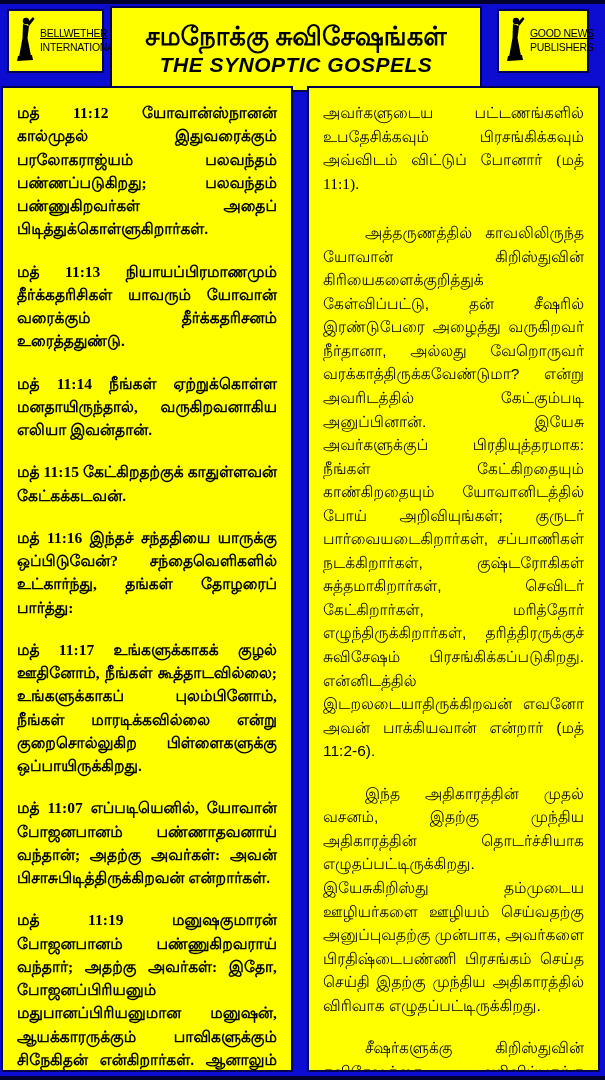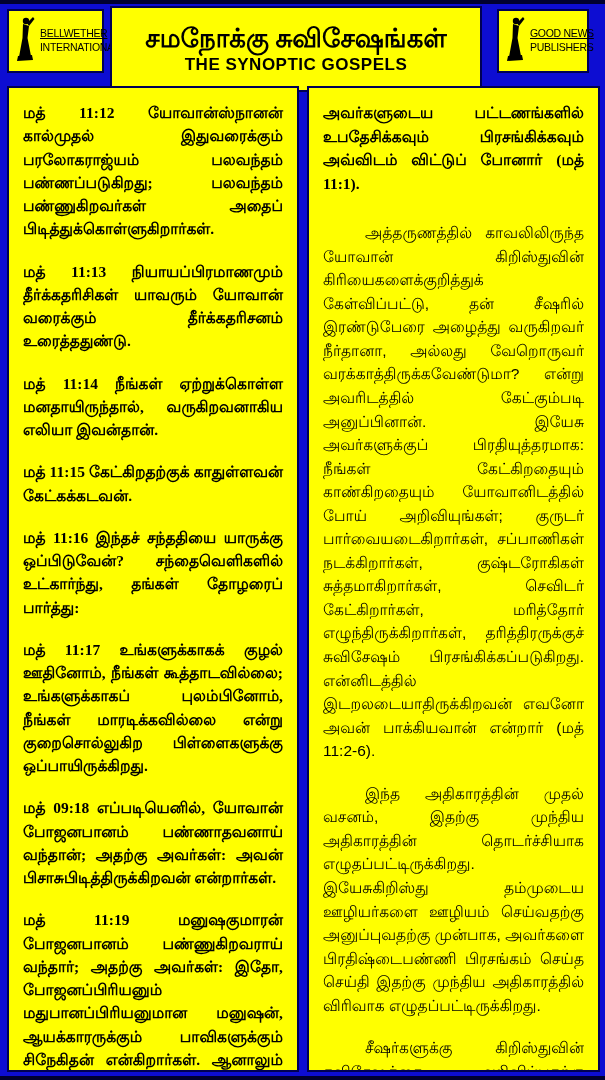--- a/index.html
+++ b/index.html
@@ -30,36 +30,36 @@
   }
   .logo-text .u{text-decoration:underline;}
 
   .title-box{
     left:110px;top:6px;width:372px;height:86px;
     display:flex;flex-direction:column;align-items:center;justify-content:center;gap:3px;
   }
   .title-tamil{font-size:26px;font-weight:bold;line-height:1.05;}
   .title-english{
     font-family:"Liberation Sans", sans-serif;
-    font-size:17px;font-weight:bold;letter-spacing:0.5px;line-height:1;
+    font-size:21px;font-weight:bold;letter-spacing:0.5px;line-height:1;font-style:italic;
   }
 
   
   .col{top:86px;height:986px;padding:13px 14px;overflow:hidden;}
-  .col-left{left:7px;width:292px;}
+  .col-left{left:1px;width:292px;}
   .col-right{left:307px;width:293px;}
 
   .col p{
     margin:0 0 19px 0;
     text-align:justify;
     font-size:15.5px;line-height:1.5;
   }
   .col-left p{font-weight:bold;}
   .col-right p{font-family:"Liberation Sans", sans-serif;font-weight:normal;font-size:15.5px;line-height:1.52;}
-  .col-right p.lead{font-family:"Liberation Serif", serif;font-weight:bold;margin-bottom:26px;}
+  .col-right p.lead{font-family:"Liberation Serif", serif;font-weight:normal;margin-bottom:26px;}
   .indent{text-indent:42px;}
 </style>
 </head>
 <body>
 
 <div class="strip top"></div>
 
 <div class="box logo-box left">
   <span class="logo-figure">
     <svg width="20" height="46" viewBox="0 0 20 46" aria-hidden="true">
@@ -95,21 +95,21 @@
   </span>
 </div>
 
 <div class="box col col-left">
   <p>மத் 11:12 யோவான்ஸ்நானன் கால்முதல் இதுவரைக்கும் பரலோகராஜ்யம் பலவந்தம் பண்ணப்படுகிறது; பலவந்தம் பண்ணுகிறவர்கள் அதைப் பிடித்துக்கொள்ளுகிறார்கள்.</p>
   <p>மத் 11:13 நியாயப்பிரமாணமும் தீர்க்கதரிசிகள் யாவரும் யோவான் வரைக்கும் தீர்க்கதரிசனம் உரைத்ததுண்டு.</p>
   <p>மத் 11:14 நீங்கள் ஏற்றுக்கொள்ள மனதாயிருந்தால், வருகிறவனாகிய எலியா இவன்தான்.</p>
   <p>மத் 11:15 கேட்கிறதற்குக் காதுள்ளவன் கேட்கக்கடவன்.</p>
   <p>மத் 11:16 இந்தச் சந்ததியை யாருக்கு ஒப்பிடுவேன்? சந்தைவெளிகளில் உட்கார்ந்து, தங்கள் தோழரைப் பார்த்து:</p>
   <p>மத் 11:17 உங்களுக்காகக் குழல் ஊதினோம், நீங்கள் கூத்தாடவில்லை; உங்களுக்காகப் புலம்பினோம், நீங்கள் மாரடிக்கவில்லை என்று குறைசொல்லுகிற பிள்ளைகளுக்கு ஒப்பாயிருக்கிறது.</p>
-  <p>மத் 09:18 எப்படியெனில், யோவான் போஜனபானம் பண்ணாதவனாய் வந்தான்; அதற்கு அவர்கள்: அவன் பிசாசுபிடித்திருக்கிறவன் என்றார்கள்.</p>
+  <p>மத் 11:07 எப்படியெனில், யோவான் போஜனபானம் பண்ணாதவனாய் வந்தான்; அதற்கு அவர்கள்: அவன் பிசாசுபிடித்திருக்கிறவன் என்றார்கள்.</p>
   <p>மத் 11:19 மனுஷகுமாரன் போஜனபானம் பண்ணுகிறவராய் வந்தார்; அதற்கு அவர்கள்: இதோ, போஜனப்பிரியனும் மதுபானப்பிரியனுமான மனுஷன், ஆயக்காரருக்கும் பாவிகளுக்கும் சிநேகிதன் என்கிறார்கள். ஆனாலும் ஞானமானது அதன் பிள்ளைகளால் நீதியுள்ளதென்று ஒப்புக்கொள்ளப்படும் என்றார்.</p>
 
 </div>
 
 <div class="box col col-right">
   <p class="lead">அவர்களுடைய பட்டணங்களில் உபதேசிக்கவும் பிரசங்கிக்கவும் அவ்விடம் விட்டுப் போனார் (மத் 11:1).</p>
   <p class="indent">அத்தருணத்தில் காவலிலிருந்த யோவான் கிறிஸ்துவின் கிரியைகளைக்குறித்துக் கேள்விப்பட்டு, தன் சீஷரில் இரண்டுபேரை அழைத்து வருகிறவர் நீர்தானா, அல்லது வேறொருவர் வரக்காத்திருக்கவேண்டுமா? என்று அவரிடத்தில் கேட்கும்படி அனுப்பினான். இயேசு அவர்களுக்குப் பிரதியுத்தரமாக: நீங்கள் கேட்கிறதையும் காண்கிறதையும் யோவானிடத்தில் போய் அறிவியுங்கள்; குருடர் பார்வையடைகிறார்கள், சப்பாணிகள் நடக்கிறார்கள், குஷ்டரோகிகள் சுத்தமாகிறார்கள், செவிடர் கேட்கிறார்கள், மரித்தோர் எழுந்திருக்கிறார்கள், தரித்திரருக்குச் சுவிசேஷம் பிரசங்கிக்கப்படுகிறது. என்னிடத்தில் இடறலடையாதிருக்கிறவன் எவனோ அவன் பாக்கியவான் என்றார் (மத் 11:2-6).</p>
   <p class="indent">இந்த அதிகாரத்தின் முதல் வசனம், இதற்கு முந்திய அதிகாரத்தின் தொடர்ச்சியாக எழுதப்பட்டிருக்கிறது. இயேசுகிறிஸ்து தம்முடைய ஊழியர்களை ஊழியம் செய்வதற்கு அனுப்புவதற்கு முன்பாக, அவர்களை பிரதிஷ்டைபண்ணி பிரசங்கம் செய்த செய்தி இதற்கு முந்திய அதிகாரத்தில் விரிவாக எழுதப்பட்டிருக்கிறது.</p>
   <p class="indent">சீஷர்களுக்கு கிறிஸ்துவின் சுவிசேஷத்தை அறிவிப்பதற்கு அனுமதி கொடுக்கப்பட்டிருக்கிறது. சுவிசேஷ ஊழியத்தைத் தங்களுக்கு கொடுக்கப்பட்டிருக்கும் கடமையாக கருதி பொறுப்போடு செய்யவேண்டும். அப்போஸ்தலர் பவுல் சுவிசேஷத்தை வல்லமையோடு பிரசங்கித்து வந்தார். ஆகிலும் மேன்மைபாராட்ட தனக்கு இடமில்லையென்று கூறுகிறார். சுவிசேஷத்தைப் பிரசங்கிப்பது தன்மேல் விழுந்த கடமையாக இருக்கிறது என்று அறிவித்து, சுவிசேஷத்தை தான் பிரசங்கியாதிருந்தால், தனக்கு ஐயோ என்று கூறுகிறார் (1கொரி 9:16).</p>
 </div>

